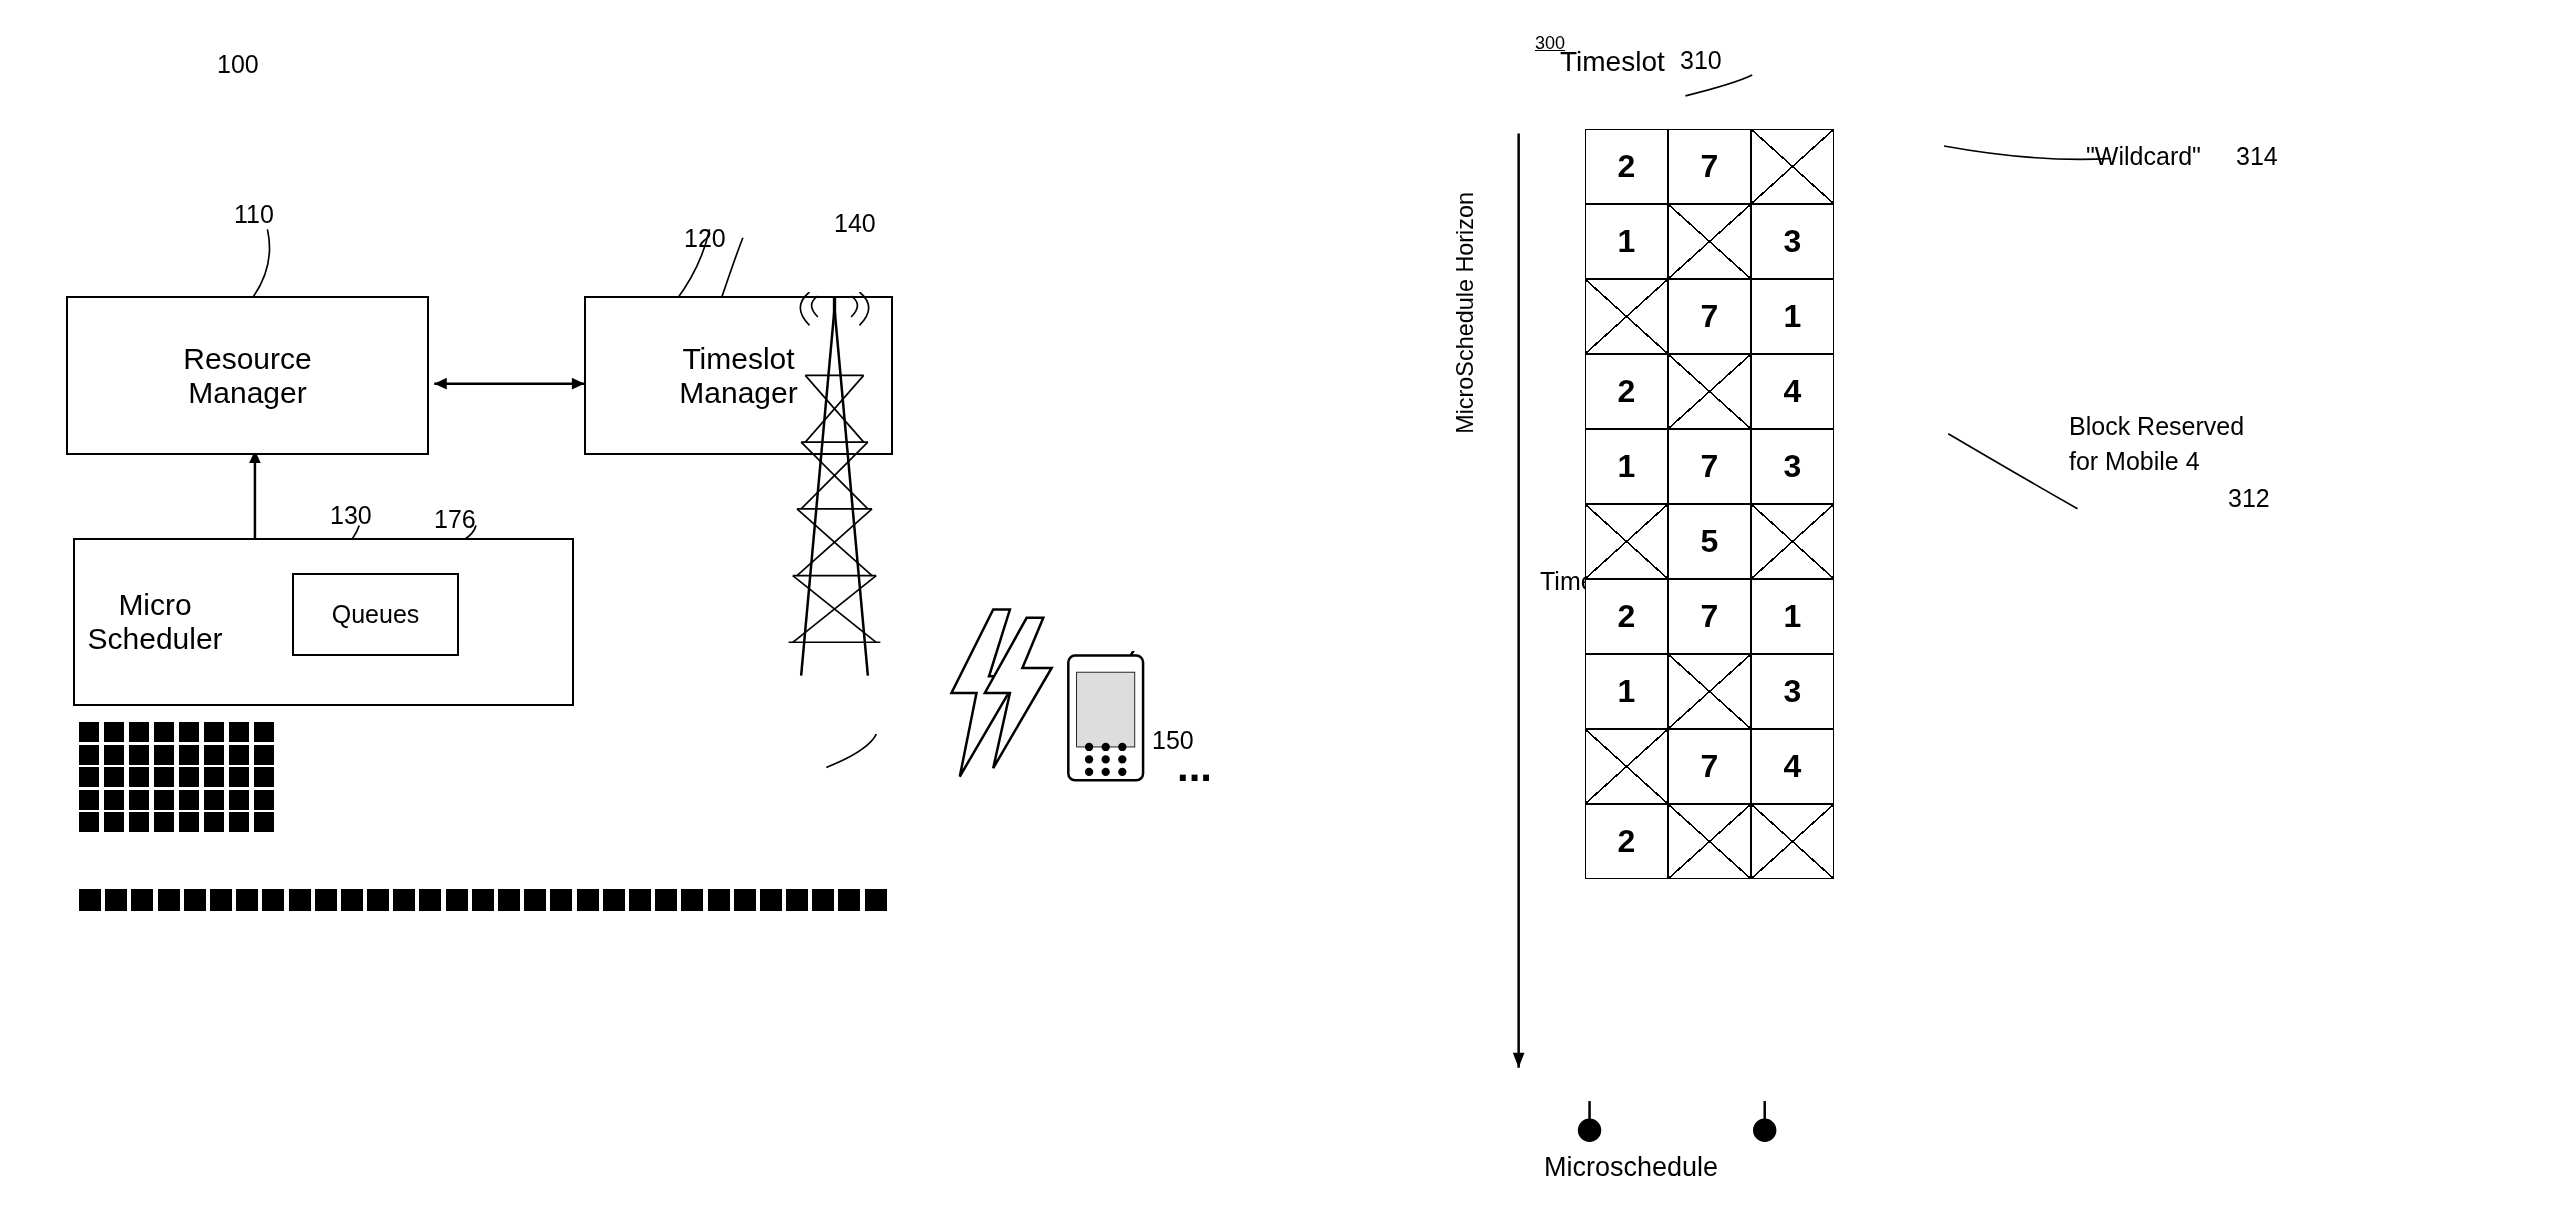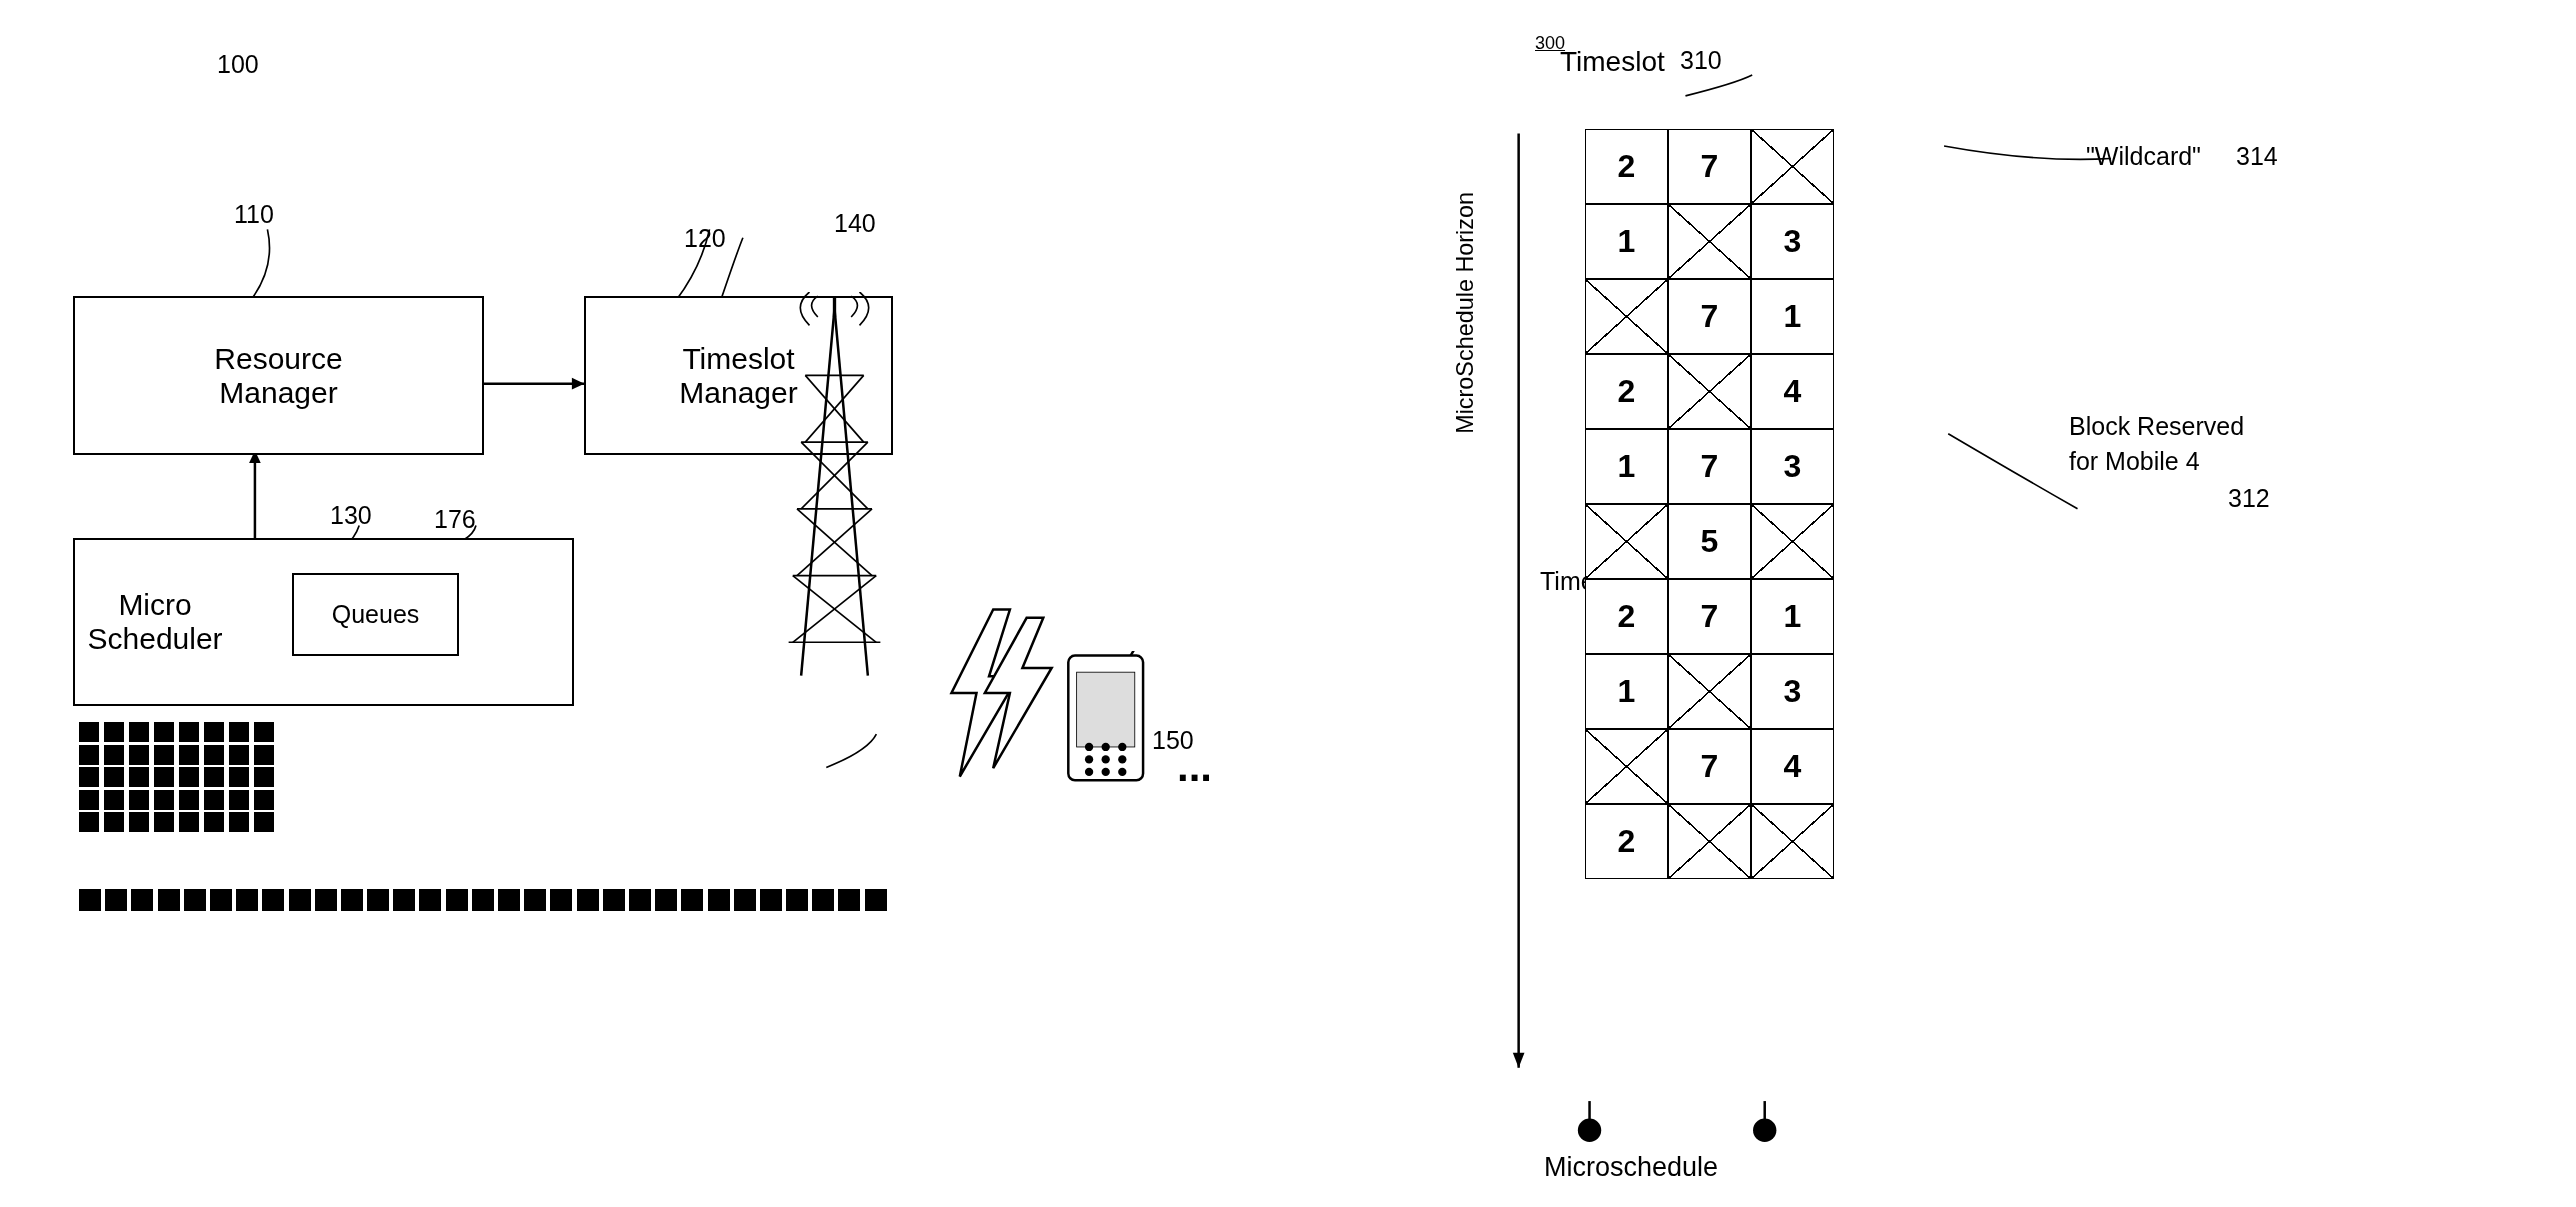--- a/index.html
+++ b/index.html
@@ -144,21 +144,21 @@
     <line x1="2115" y1="1320" x2="2115" y2="1350" stroke="#000" stroke-width="3"></line>
     <circle cx="1905" cy="1355" r="14" fill="#000"></circle>
     <circle cx="2115" cy="1355" r="14" fill="#000"></circle>
 
   </svg>
 
   <div class="ref-label" style="top:50px; left:217px;">100</div>
 
   <div class="ref-label" style="top:200px; left:234px;">110</div>
 
-  <div class="box" style="top:296px; left:73px; width:411px; height:159px; font-size:30px;">
+  <div class="box" style="top:296px; left:66px; width:363px; height:159px; font-size:30px;">
     <span>Resource<br>Manager</span>
   </div>
 
   <div class="ref-label" style="top:188px; left:684px;margin-top:36px;">120</div>
 
   <div class="box" style="top:296px; left:584px; width:309px; height:159px; font-size:30px;">
     <span>Timeslot<br>Manager</span>
   </div>
 
   <div class="ref-label" style="top:501px; left:330px;">130</div>

